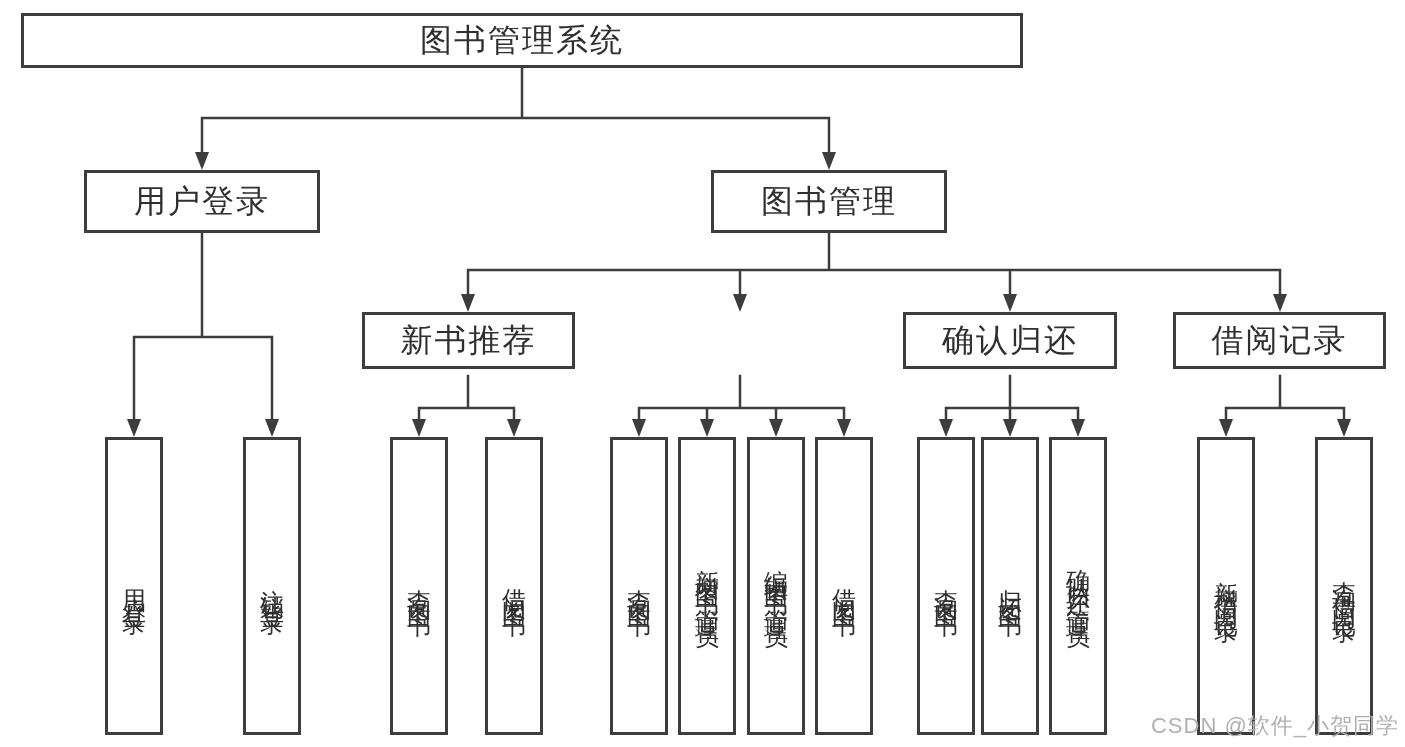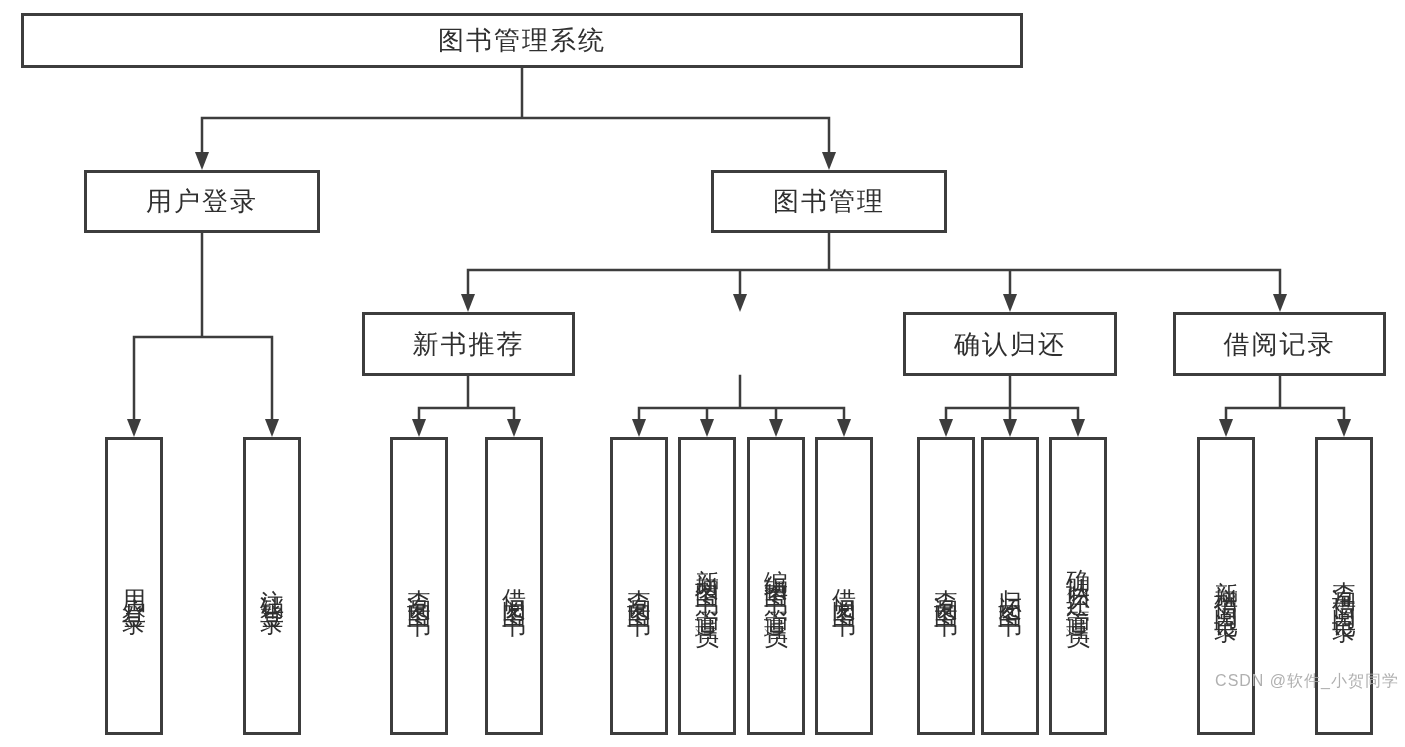--- a/index.html
+++ b/index.html
@@ -13,31 +13,31 @@
     font-family:"Liberation Sans","DejaVu Sans",sans-serif;
     color:var(--text); overflow:hidden;
   }
   #edges{position:absolute;left:0;top:0;width:1405px;height:747px;z-index:0;}
   #edges path{stroke:var(--line);stroke-width:2.5;fill:none;stroke-linecap:square;}
   #edges polygon{fill:var(--line);stroke:none;}
   .node{
     position:absolute; box-sizing:border-box;
     border:3px solid var(--box-border); background:var(--background);
     display:flex; align-items:center; justify-content:center;
-    z-index:1; font-size:26px; letter-spacing:2px; white-space:nowrap;
+    z-index:1; font-size:32px; letter-spacing:2px; white-space:nowrap;
   }
   .leaf{width:58px;height:298px;top:437px;font-size:24px;letter-spacing:0;}
   .leaf .vtext{
     writing-mode:vertical-rl; text-orientation:mixed;
     letter-spacing:8px; line-height:58px; white-space:nowrap;
   }
-  .hrow{height:64px;top:312px;}
+  .hrow{height:57px;top:312px;}
   #watermark{
-    position:absolute; right:6px; top:671px; z-index:2;
-    font-size:16px; color:var(--watermark); letter-spacing:1px;
+    position:absolute; right:6px; top:711px; z-index:2;
+    font-size:22px; color:var(--watermark); letter-spacing:1px;
     white-space:nowrap;
   }
 </style>
 </head>
 <body>
 
 <div id="canvas">
 
   <svg id="edges" viewBox="0 0 1405 747" xmlns="http://www.w3.org/2000/svg">
     <g>

